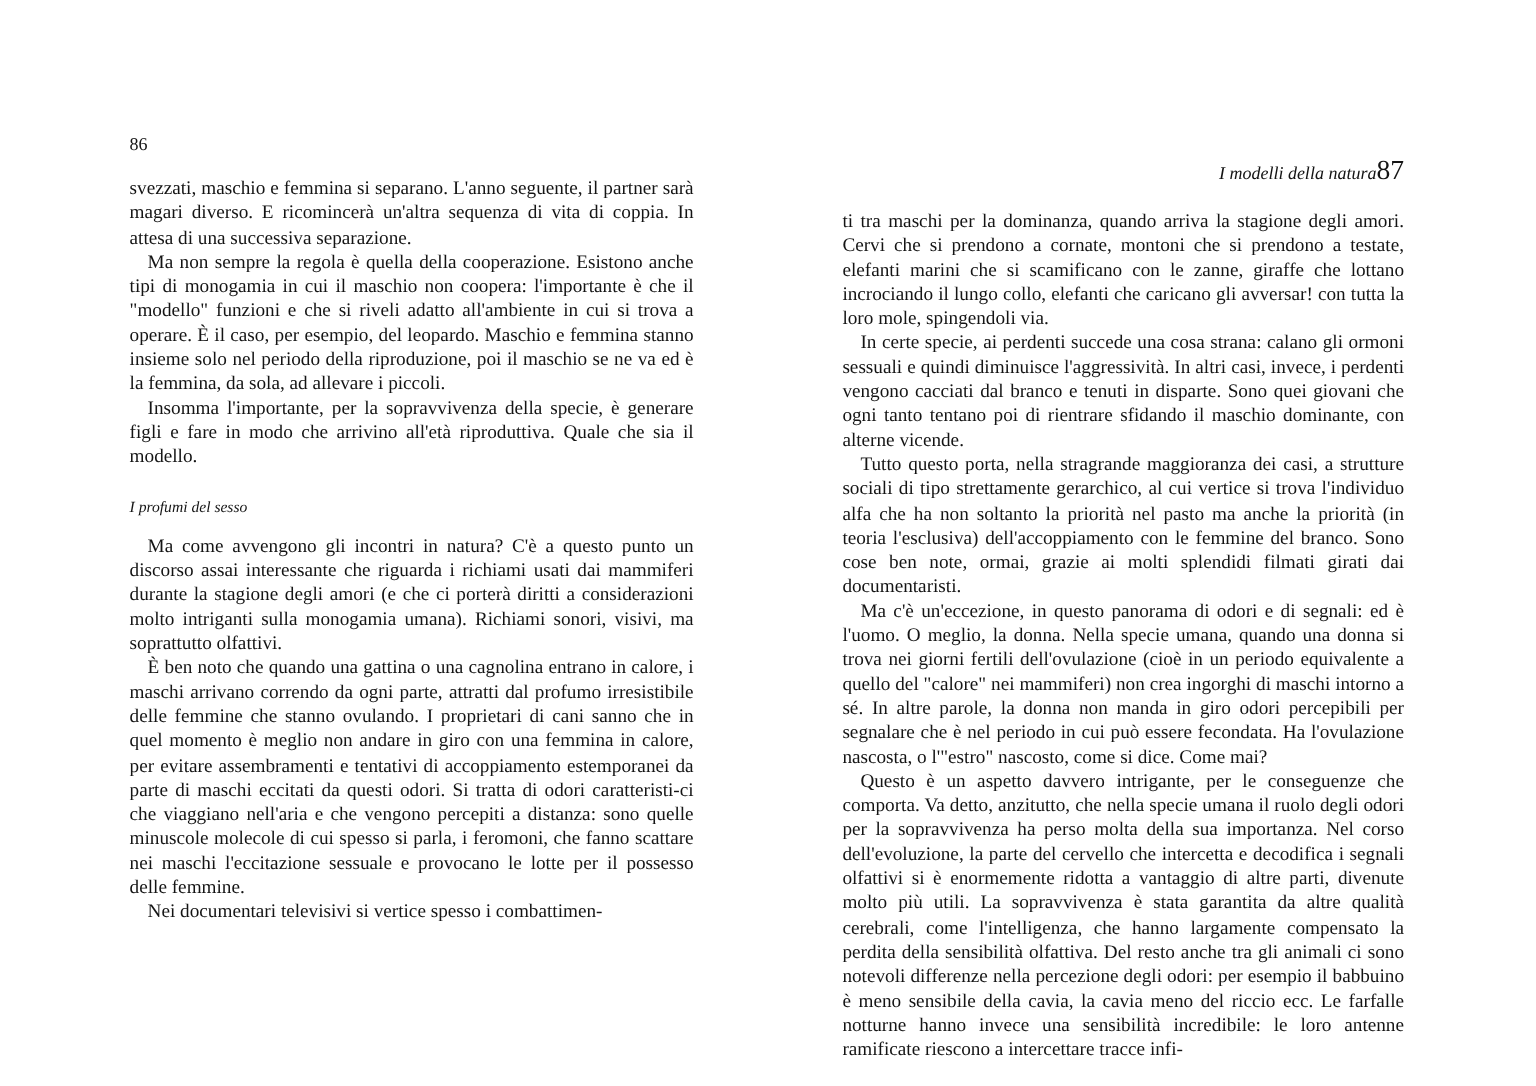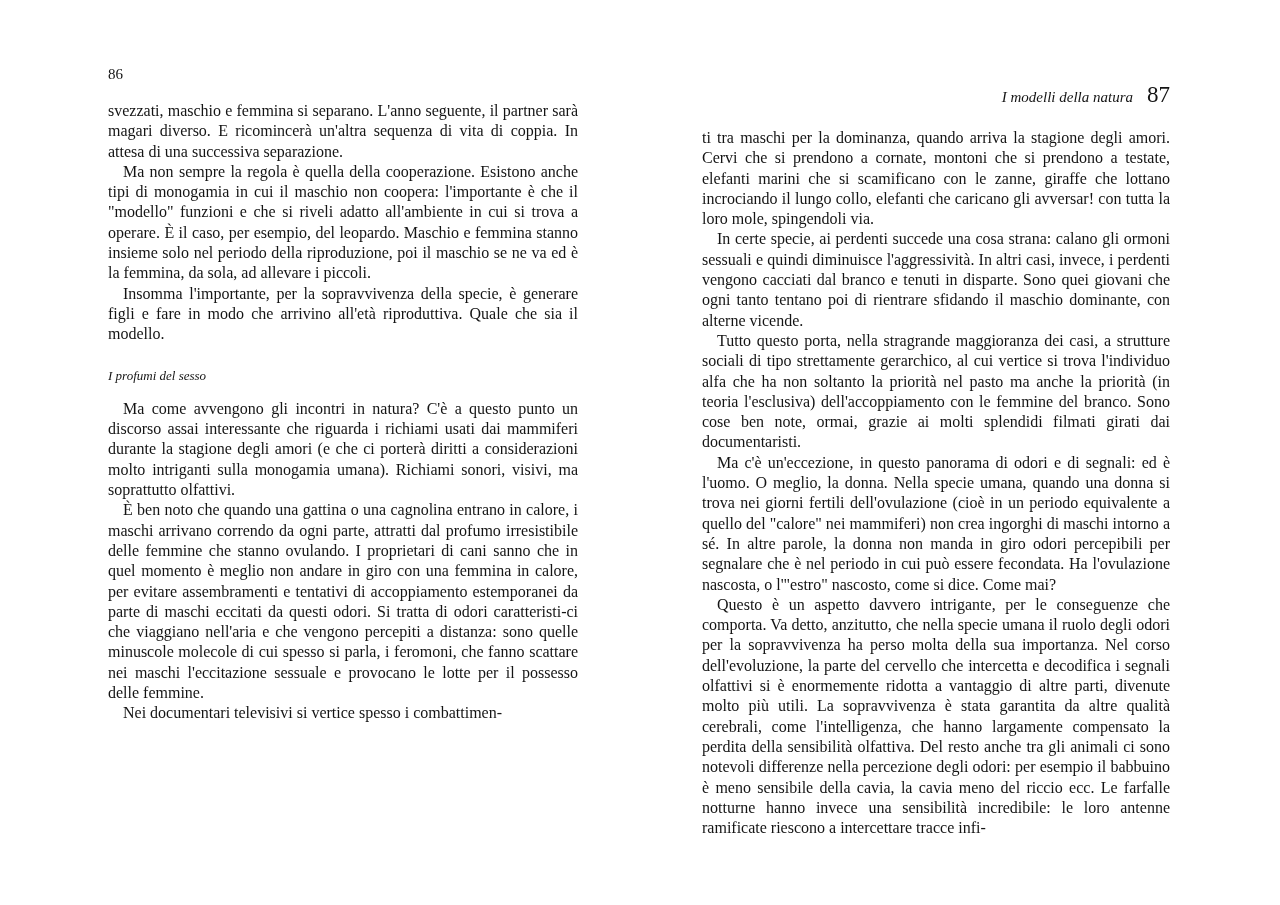--- a/index.html
+++ b/index.html
@@ -17,41 +17,41 @@
     overflow: hidden;
   }
   .spread {
     position: relative;
     width: 1280px;
     height: 905px;
     background: #ffffff;
   }
   .page {
     position: absolute;
+    margin-top: 47px;
   }
   .page-left {
     left: 108px;
     top: 66px;
     width: 470px;
   }
   .page-right {
     left: 702px;
     top: 82px;
     width: 468px;
   }
   .folio-left {
     font-size: 15px;
     margin-bottom: 18px;
     text-align: left;
   }
   .running-head {
     display: flex;
     justify-content: flex-end;
     align-items: baseline;
-    gap: 14px;
     margin-bottom: 20px;
   }
   .running-head .head-title {
     font-style: italic;
     font-size: 15px;
   }
   .running-head .folio-right {
     font-size: 23px;
   }
   .body-text p {

